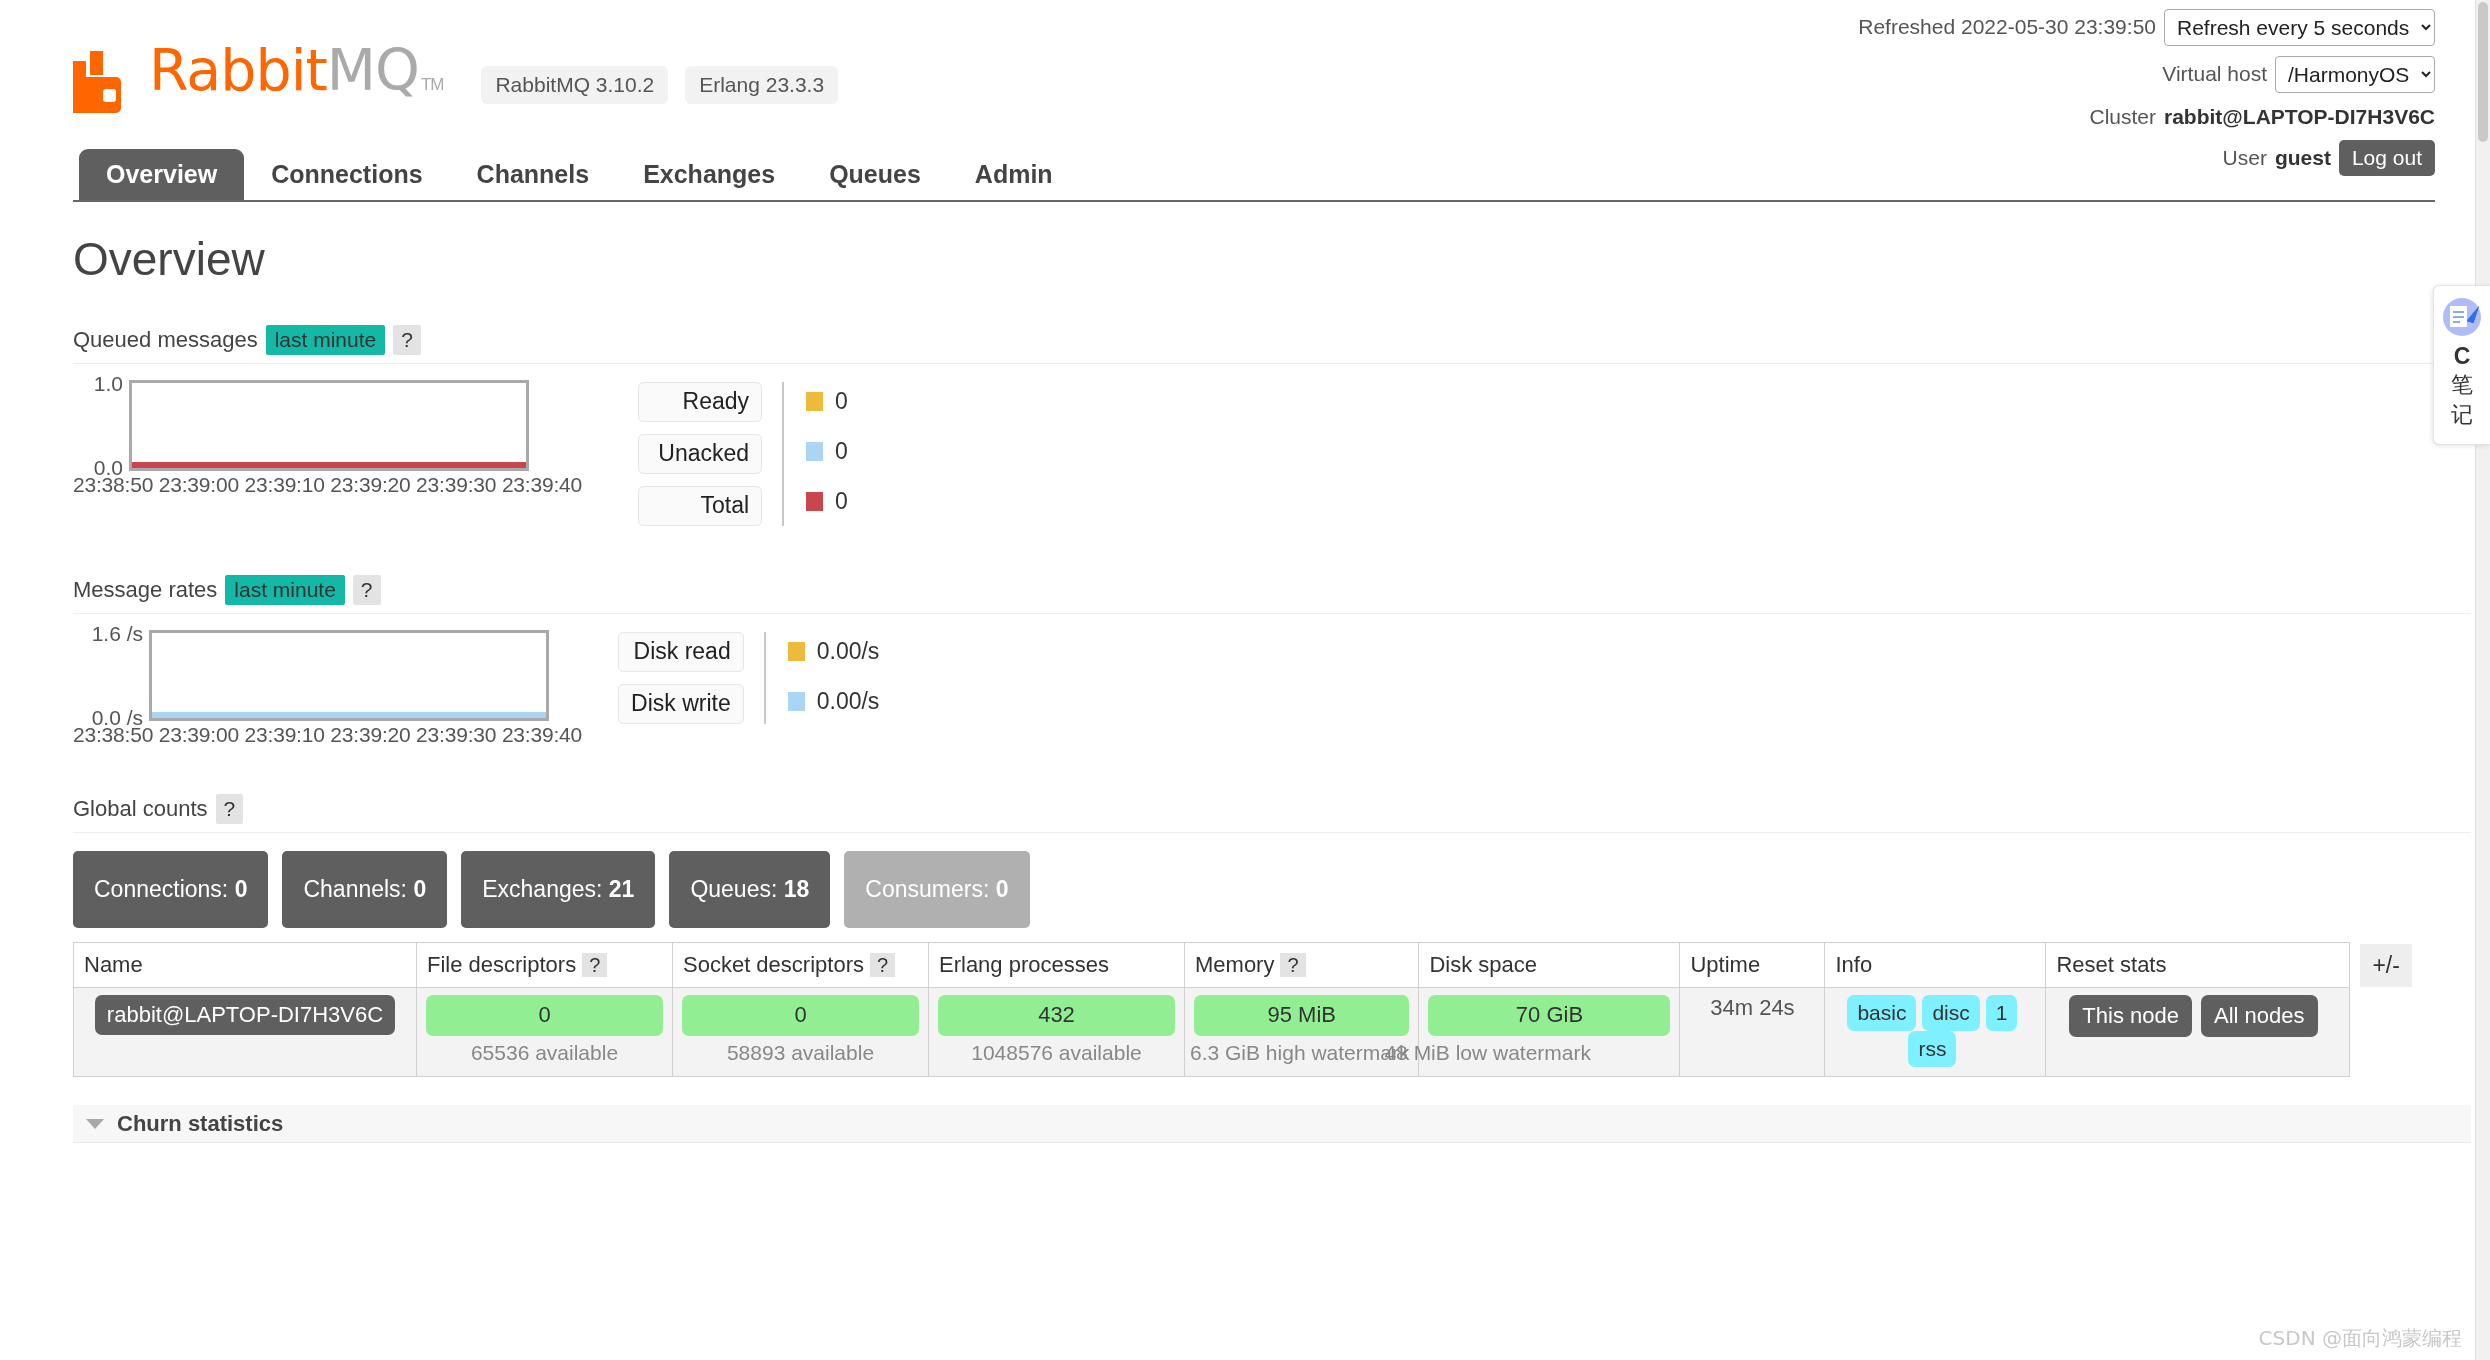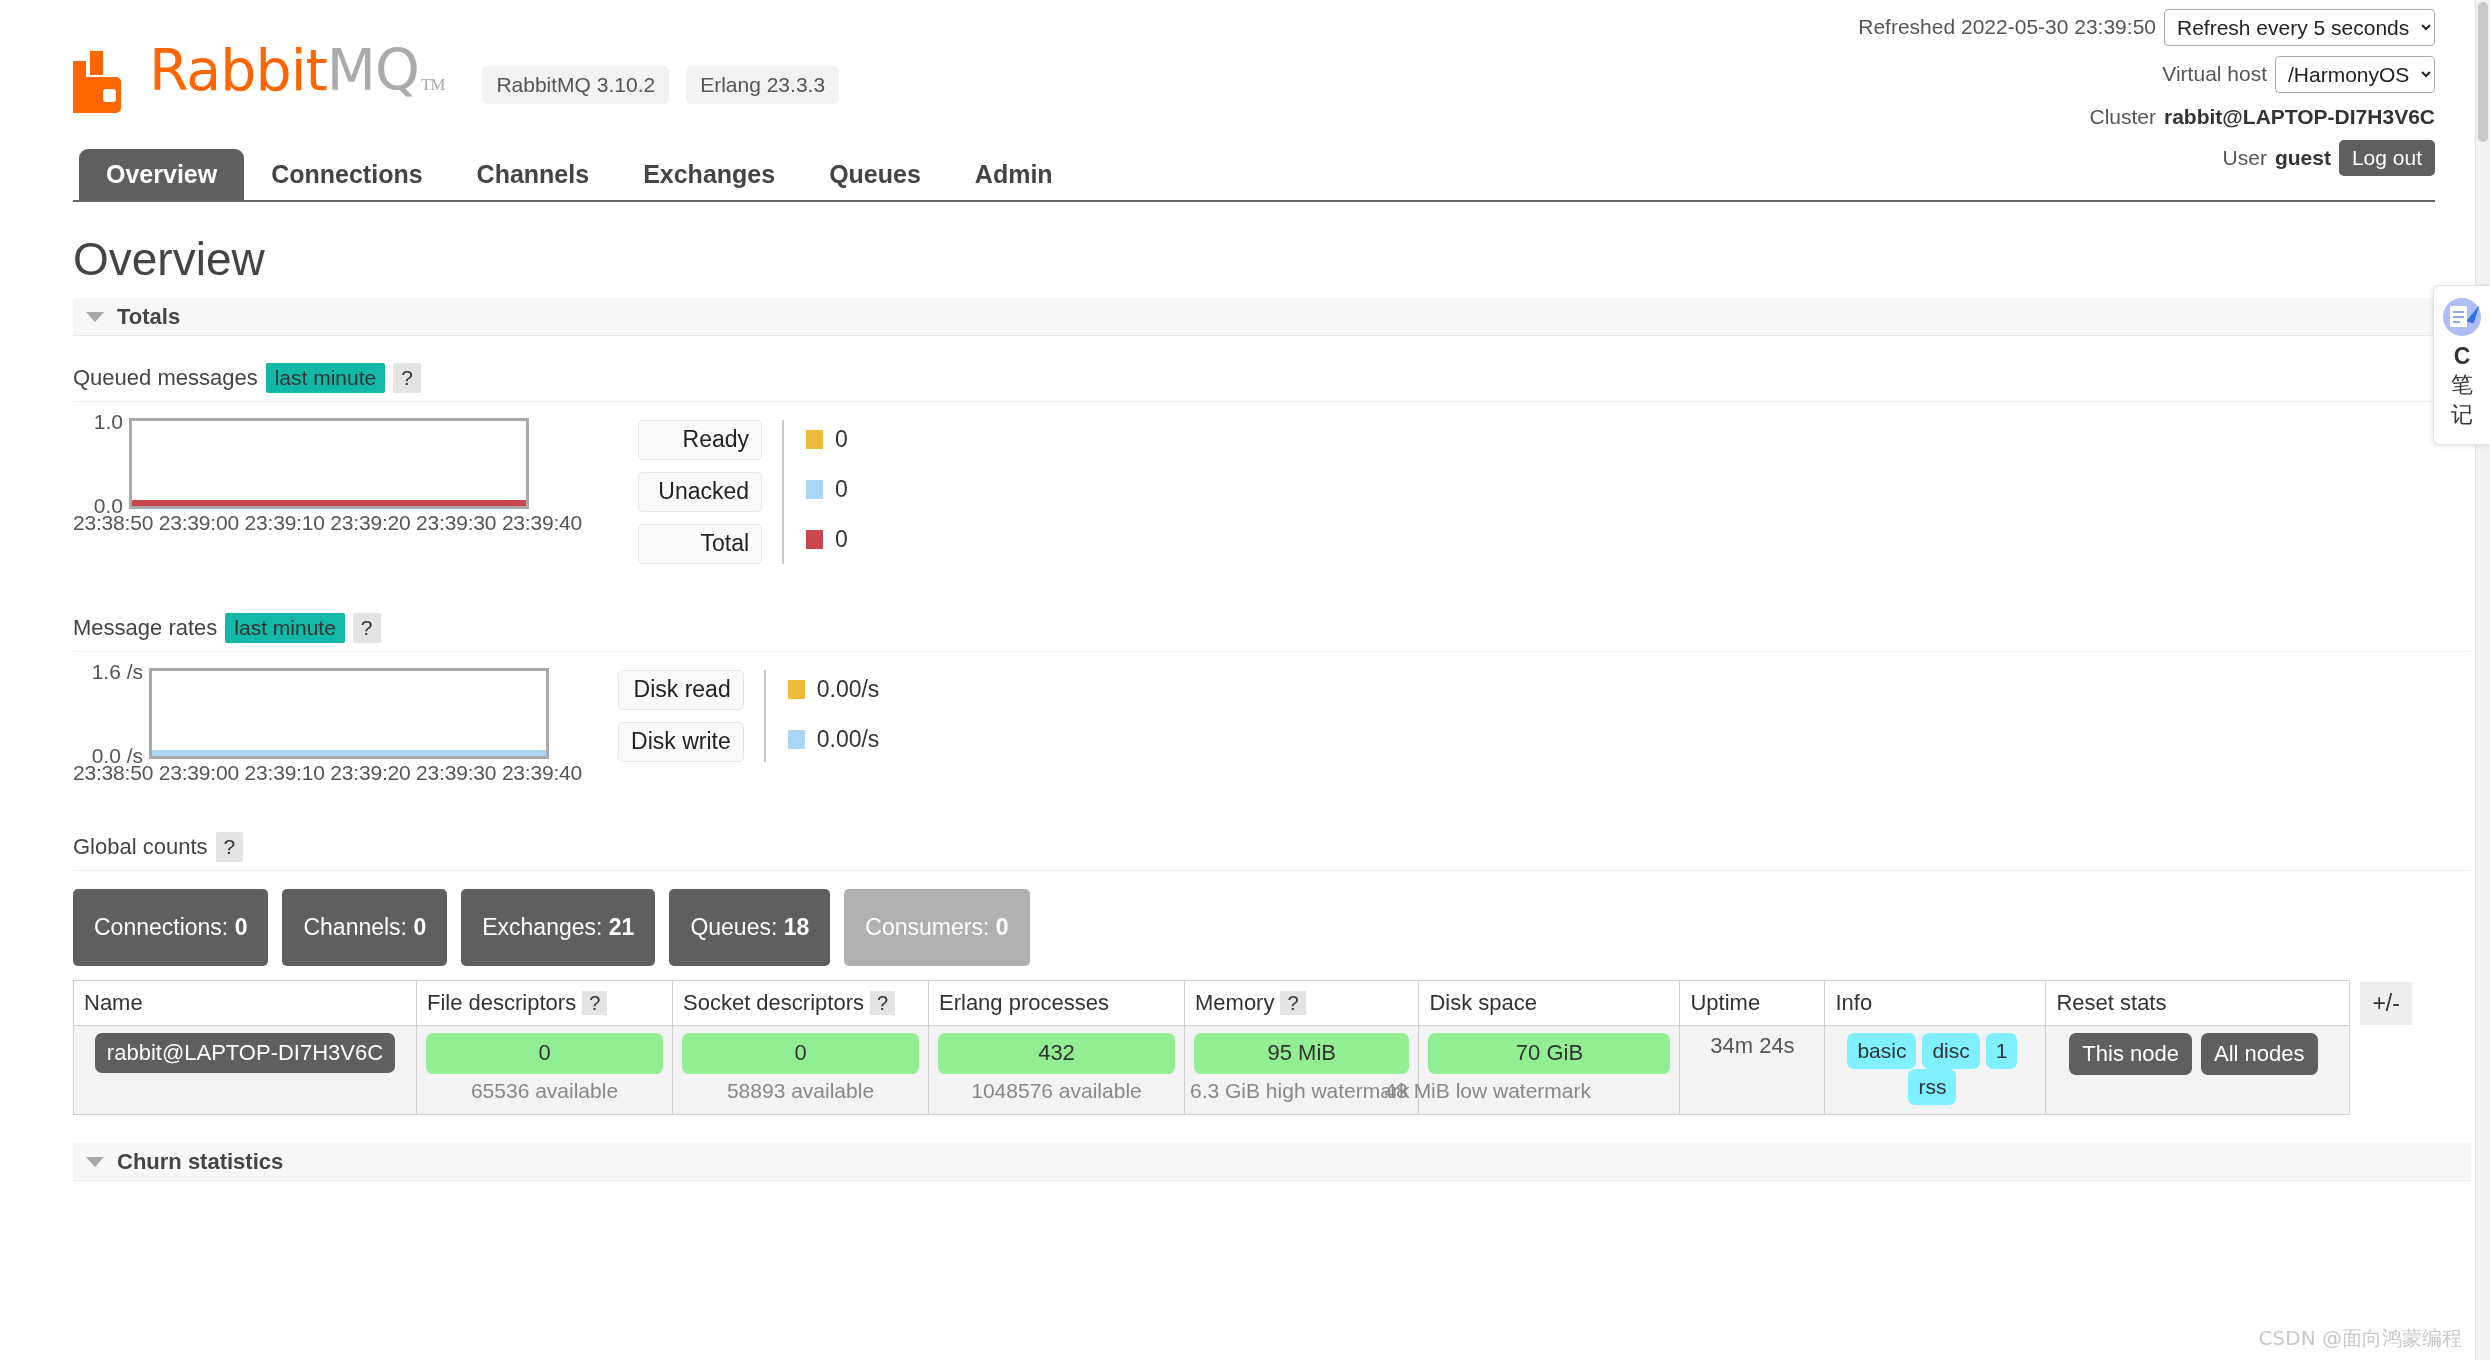--- a/index.html
+++ b/index.html
@@ -57,21 +57,21 @@
     font-weight: 400;
     font-family: "DejaVu Sans", sans-serif;
   }
   .logo-text .rabbit { color: #F60; }
   .logo-text .mq { color: #aaa; }
   .logo-tm {
     font-size: 17px;
     color: #aaa;
     margin-left: 2px;
     margin-bottom: 6px;
-    font-family: Liberation Serif, serif;
+    font-family: Liberation Sans, sans-serif;
   }
 
   .ver-pills {
     display: flex;
     gap: 17px;
     margin-bottom: 9px;
     margin-left: 16px;
   }
   .ver-pill {
     background: #f2f2f2;
@@ -530,24 +530,20 @@
     <div class="nav-tab active">Overview</div>
     <div class="nav-tab">Connections</div>
     <div class="nav-tab">Channels</div>
     <div class="nav-tab">Exchanges</div>
     <div class="nav-tab">Queues</div>
     <div class="nav-tab">Admin</div>
   </div>
 
   <div class="page-title">Overview</div>
 
-  <div class="section-head">
-    <span class="caret"></span>
-    <span class="section-title">Totals</span>
-  </div>
 
   <div class="chart-block">
     <div class="chart-head">
       <span class="ch-title">Queued messages</span>
       <span class="pill-gray">last minute</span>
       <span class="pill-q">?</span>
     </div>
     <div class="chart-row">
       <div class="plot-wrap">
         <div class="plot-axis-row">

